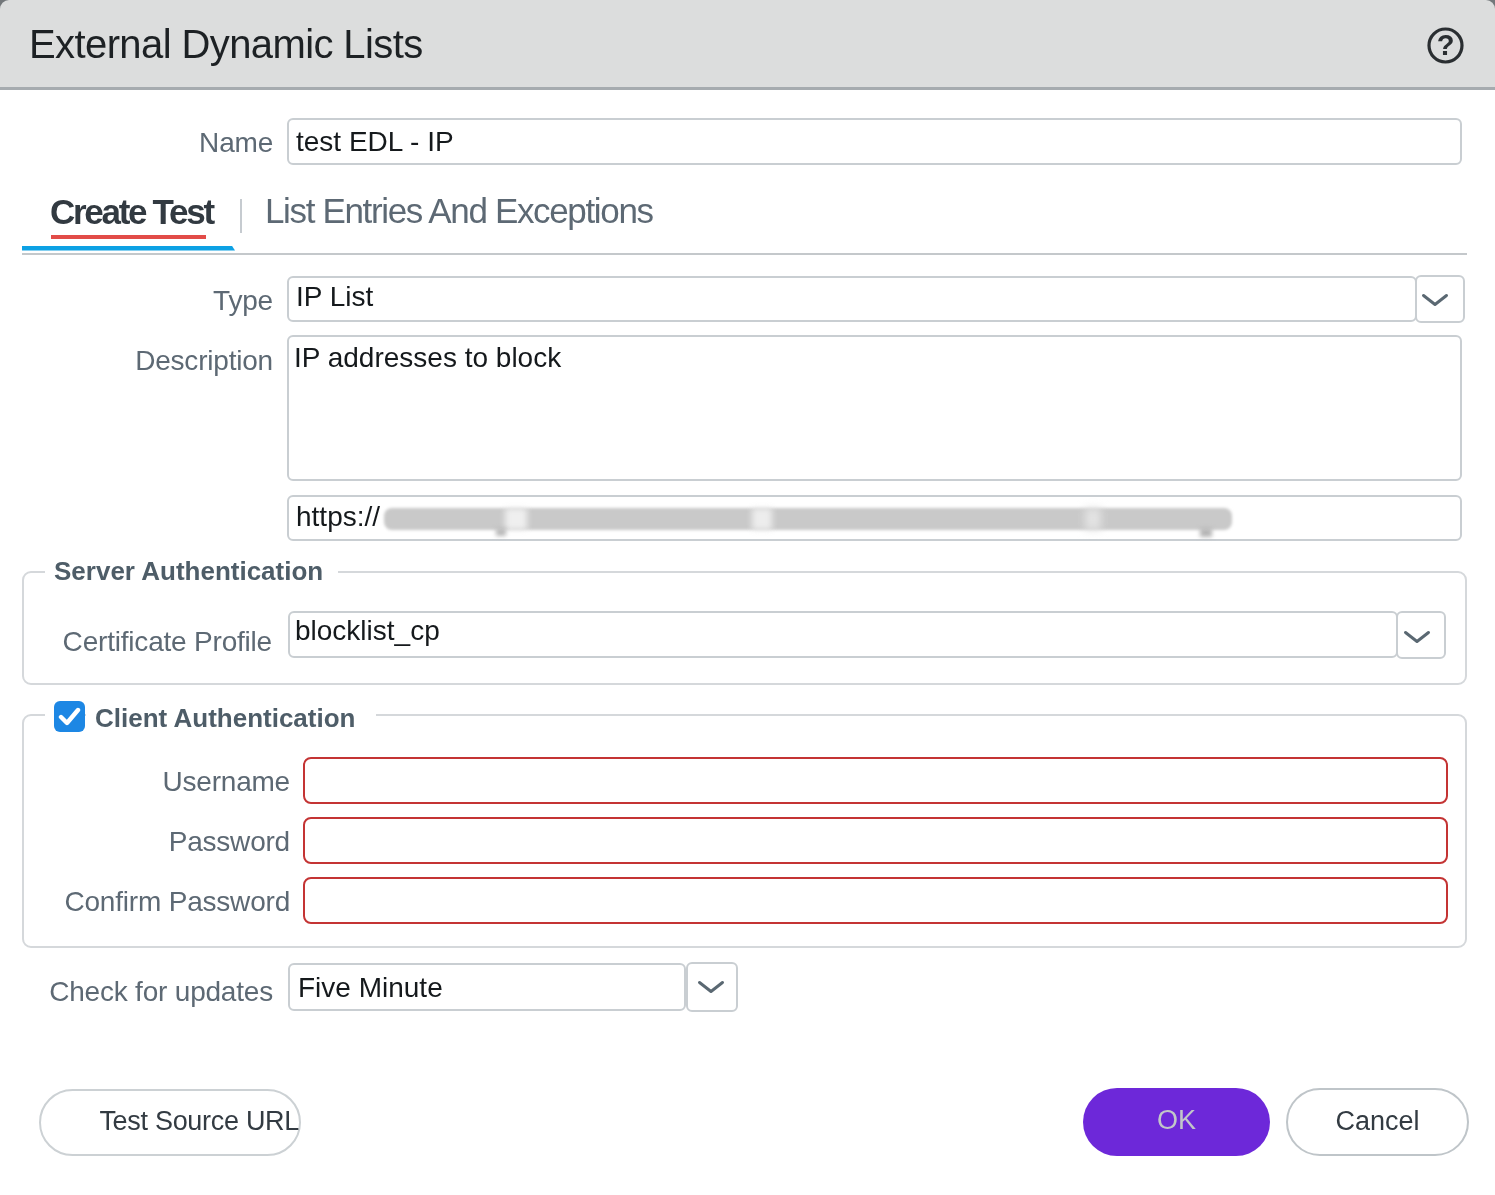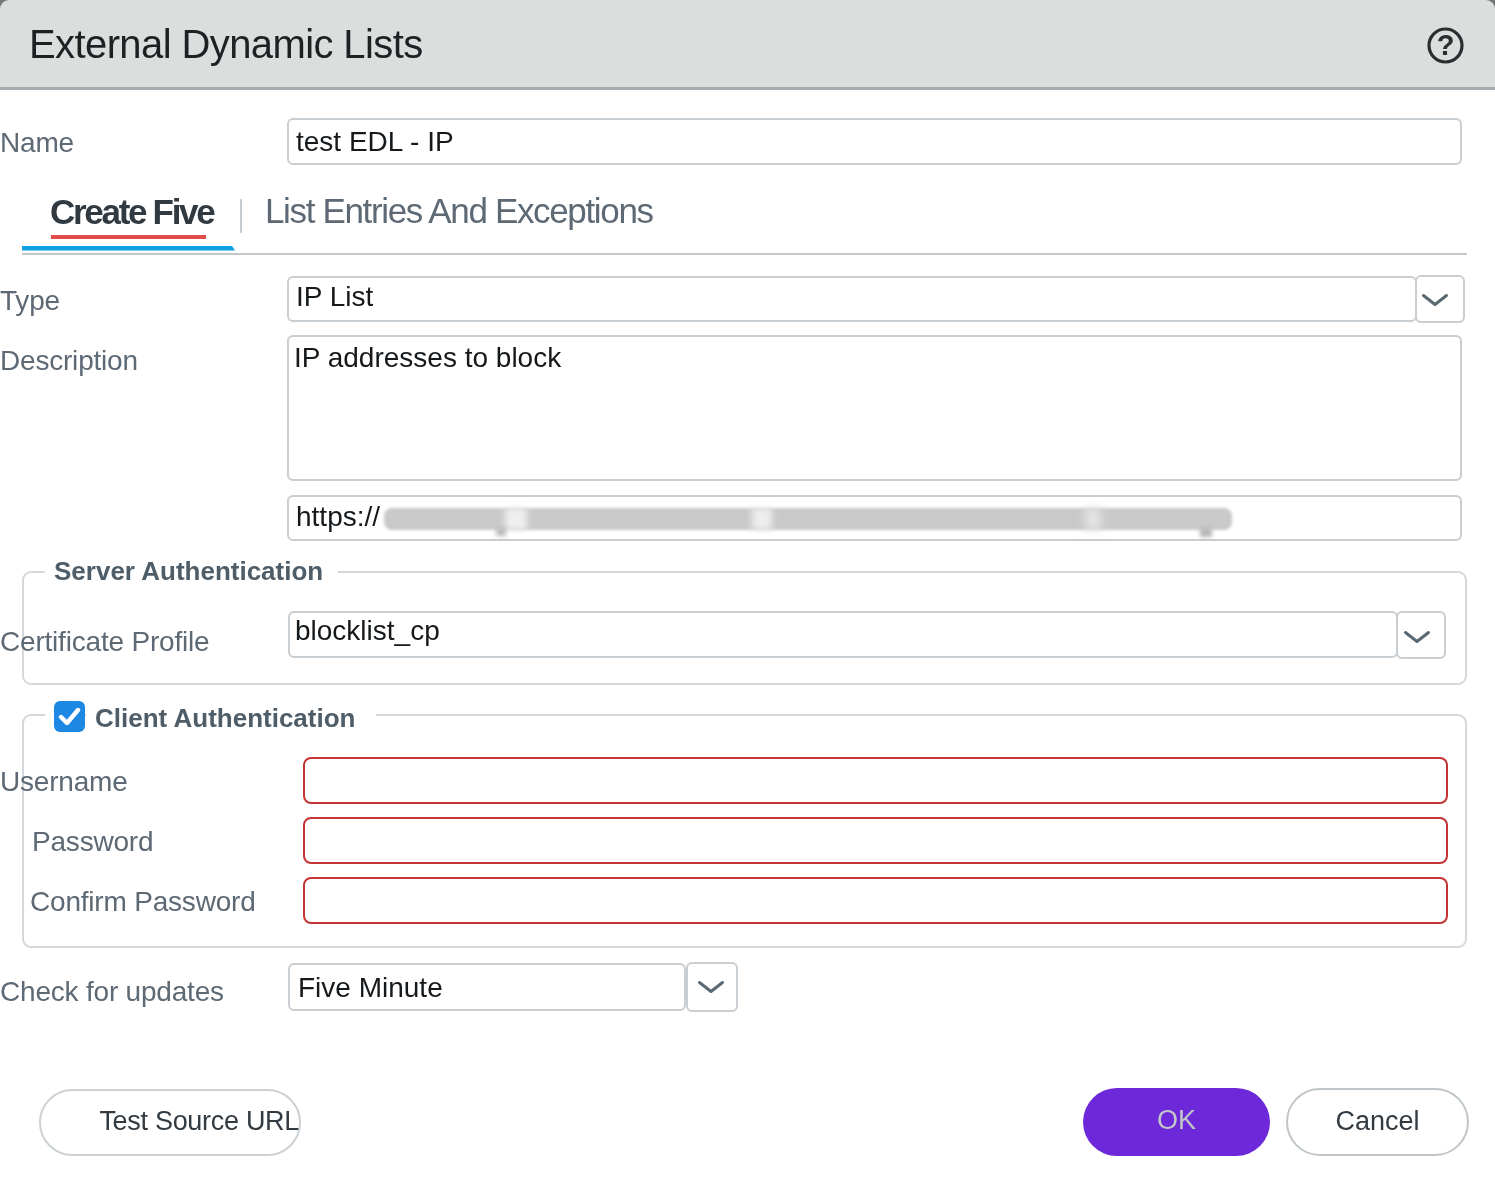--- a/index.html
+++ b/index.html
@@ -9,21 +9,21 @@
   #stage { position:relative; width:1495px; height:1195px; background:#fff; }
 
   
   #hdrback { left:0; top:0; width:1495px; height:20px; background:#73777a; }
   #hdr { left:0; top:0; width:1495px; height:90px; background:#dcdddd;
          border-bottom:3px solid #a6abaf; border-radius:9px 9px 0 0; }
   #title { left:29px; top:22px; font-size:40px; letter-spacing:-0.6px; color:#1d2124; }
   #help { left:1427px; top:27px; width:37px; height:37px; }
 
   
-  .lbl { color:#5d6974; font-size:28px; letter-spacing:-0.2px; text-align:left; }
+  .lbl { color:#5d6974; font-size:28px; letter-spacing:-0.2px; text-align:right; }
   .val { color:#15191c; font-size:28px; }
 
   
   .inp { background:#fff; border:2px solid #c9ced2; border-radius:6px; }
   .trig { background:#fff; border:2px solid #c9ced2; border-radius:6px; }
 
   .legend { font-weight:bold; font-size:26px; color:#4e5d68; background:#fff; padding:0 9px; }
   .fset { border:2px solid #d5d8db; border-radius:9px; }
 </style>
 </head>
@@ -34,21 +34,21 @@
   <div class="abs" id="title">External Dynamic Lists</div>
   <svg class="abs" id="help" viewBox="0 0 37 37">
     <circle cx="18.5" cy="18.5" r="16.5" fill="none" stroke="#2a2e31" stroke-width="3.2"></circle>
     <text x="18.5" y="28" font-size="29" font-weight="bold" fill="#2a2e31" text-anchor="middle" font-family="Liberation Sans">?</text>
   </svg>
 
   <div class="abs lbl" style="left:0;top:127px;width:273px;">Name</div>
   <div class="abs inp" style="left:287px;top:118px;width:1175px;height:47px;"></div>
   <div class="abs val" style="left:296px;top:126px;">test EDL - IP</div>
 
-  <div class="abs" style="left:50px;top:192px;font-size:35px;font-weight:bold;letter-spacing:-2.3px;color:#323a41;">Create Five</div>
+  <div class="abs" style="left:50px;top:192px;font-size:35px;font-weight:bold;letter-spacing:-2.3px;color:#323a41;">Create Test</div>
   <div class="abs" style="left:51px;top:235px;width:155px;height:4px;background:#e24c48;"></div>
   <div class="abs" style="left:240px;top:199px;width:2px;height:34px;background:#c6cbd0;"></div>
   <div class="abs" style="left:265px;top:191px;font-size:35px;letter-spacing:-1.35px;color:#5d6974;">List Entries And Exceptions</div>
   <div class="abs" style="left:22px;top:245.5px;width:213px;height:5px;background:#0da1e4;clip-path:polygon(0 0,98.5% 0,100% 100%,0 100%);"></div>
   <div class="abs" style="left:22px;top:252.5px;width:1445px;height:2.5px;background:#c4c8cb;"></div>
 
   <div class="abs lbl" style="left:0;top:285px;width:273px;">Type</div>
   <div class="abs inp" style="left:287px;top:276px;width:1130px;height:46px;"></div>
   <div class="abs val" style="left:296px;top:281px;">IP List</div>
   <div class="abs trig" style="left:1415px;top:275px;width:50px;height:48px;"></div>

